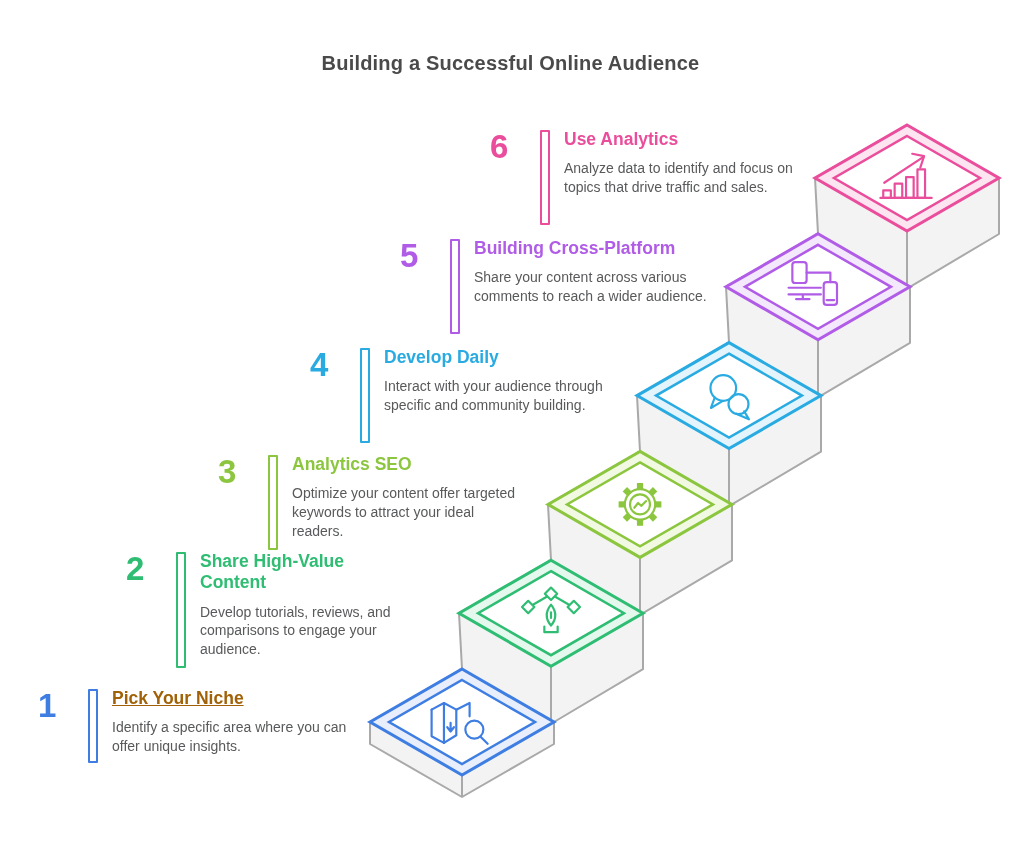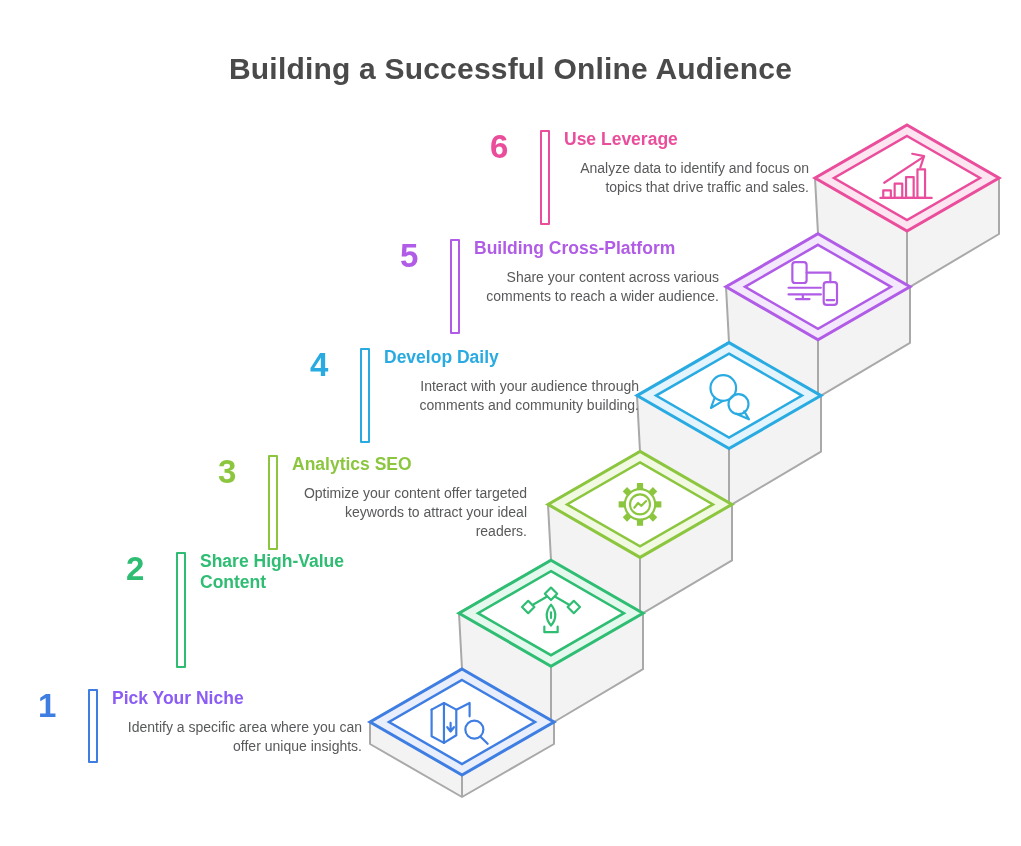--- a/index.html
+++ b/index.html
@@ -1,26 +1,26 @@
 <!DOCTYPE html>
 <html><head>
 <meta charset="utf-8">
 <style>
   html,body{margin:0;padding:0;background:#fff;}
   .canvas{position:relative;width:1021px;height:846px;background:#ffffff;overflow:hidden;
           font-family:"Liberation Sans",sans-serif;color:#58595b;}
   .main-title{position:absolute;top:52px;left:0;width:100%;margin:0;text-align:center;
-          font-size:30px;font-weight:bold;color:#4a4a4a;letter-spacing:.2px;}
+          font-size:20px;font-weight:bold;color:#4a4a4a;letter-spacing:.2px;}
   #stairs{position:absolute;left:0;top:0;}
   .step-row{position:absolute;display:flex;align-items:flex-start;}
   .num{width:62px;box-sizing:border-box;padding:3px 0 0 12px;font-size:33px;font-weight:bold;line-height:1;}
   .bar{width:10px;box-sizing:border-box;border:2px solid;background:#fff;margin:3px 14px 0 0;border-radius:1px;}
   .txt{padding-top:2px;}
   .step-title{font-size:17.5px;font-weight:bold;line-height:1.22;}
-  .step-desc{margin-top:9px;font-size:14px;line-height:1.33;color:#58595b;text-align:right;}
+  .step-desc{margin-top:9px;font-size:14px;line-height:1.33;color:#58595b;}
   .s1{left:26px; top:686px;}  .s1 .bar{height:74px;}  .s1 .txt{width:250px;}
   .s2{left:114px;top:549px;}  .s2 .bar{height:116px;} .s2 .txt{width:215px;} .s2 .step-title{max-width:178px;}
   .s3{left:206px;top:452px;}  .s3 .bar{height:95px;}  .s3 .txt{width:235px;}
   .s4{left:298px;top:345px;}  .s4 .bar{height:95px;}  .s4 .txt{width:255px;}
   .s5{left:388px;top:236px;}  .s5 .bar{height:95px;}  .s5 .txt{width:245px;}
   .s6{left:478px;top:127px;}  .s6 .bar{height:95px;}  .s6 .txt{width:245px;}
 </style>
 </head>
 <body>
 
@@ -93,61 +93,62 @@
         <path d="M -12 1 V 9 M -15.5 5.5 L -12 10 L -8.5 5.5" fill="none"></path>
         <circle cx="13" cy="8" r="9.5"></circle>
         <path d="M 19.5 15.5 L 27 23" fill="none"></path>
       </g>
     </svg>
 
   <div class="step-row s1">
     <div class="num" style="color: rgb(62, 125, 226);">1</div>
     <div class="bar" style="border-color: rgb(62, 125, 226);"></div>
     <div class="txt">
-      <div class="step-title" style="color: #8b5cf6;">Pick Your Niche</div>
+      <div class="step-title" style="color: #a16207; text-decoration: underline;">Pick Your Niche</div>
       <div class="step-desc">Identify a specific area where you can offer unique insights.</div>
     </div>
   </div>
 
   <div class="step-row s2">
     <div class="num" style="color: rgb(46, 189, 114);">2</div>
     <div class="bar" style="border-color: rgb(46, 189, 114);"></div>
     <div class="txt">
       <div class="step-title" style="color: rgb(46, 189, 114);">Share High-Value Content</div>
+      <div class="step-desc">Develop tutorials, reviews, and comparisons to engage your audience.</div>
     </div>
   </div>
 
   <div class="step-row s3">
     <div class="num" style="color: rgb(140, 198, 63);">3</div>
     <div class="bar" style="border-color: rgb(140, 198, 63);"></div>
     <div class="txt">
       <div class="step-title" style="color: rgb(140, 198, 63);">Analytics SEO</div>
       <div class="step-desc">Optimize your content offer targeted keywords to attract your ideal readers.</div>
     </div>
   </div>
 
   <div class="step-row s4">
     <div class="num" style="color: rgb(41, 171, 226);">4</div>
     <div class="bar" style="border-color: rgb(41, 171, 226);"></div>
     <div class="txt">
       <div class="step-title" style="color: rgb(41, 171, 226);">Develop Daily</div>
-      <div class="step-desc">Interact with your audience through comments and community building.</div>
+      <div class="step-desc">Interact with your audience through specific and community building.</div>
     </div>
   </div>
 
   <div class="step-row s5">
     <div class="num" style="color: rgb(176, 92, 230);">5</div>
     <div class="bar" style="border-color: rgb(176, 92, 230);"></div>
     <div class="txt">
       <div class="step-title" style="color: rgb(176, 92, 230);">Building Cross-Platform</div>
       <div class="step-desc">Share your content across various comments to reach a wider audience.</div>
     </div>
   </div>
 
   <div class="step-row s6">
     <div class="num" style="color: rgb(234, 77, 155);">6</div>
     <div class="bar" style="border-color: rgb(234, 77, 155);"></div>
     <div class="txt">
-      <div class="step-title" style="color: rgb(234, 77, 155);">Use Leverage</div>
+      <div class="step-title" style="color: rgb(234, 77, 155);">Use Analytics</div>
       <div class="step-desc">Analyze data to identify and focus on topics that drive traffic and sales.</div>
     </div>
   </div>
 </div>
 
 </body></html>

